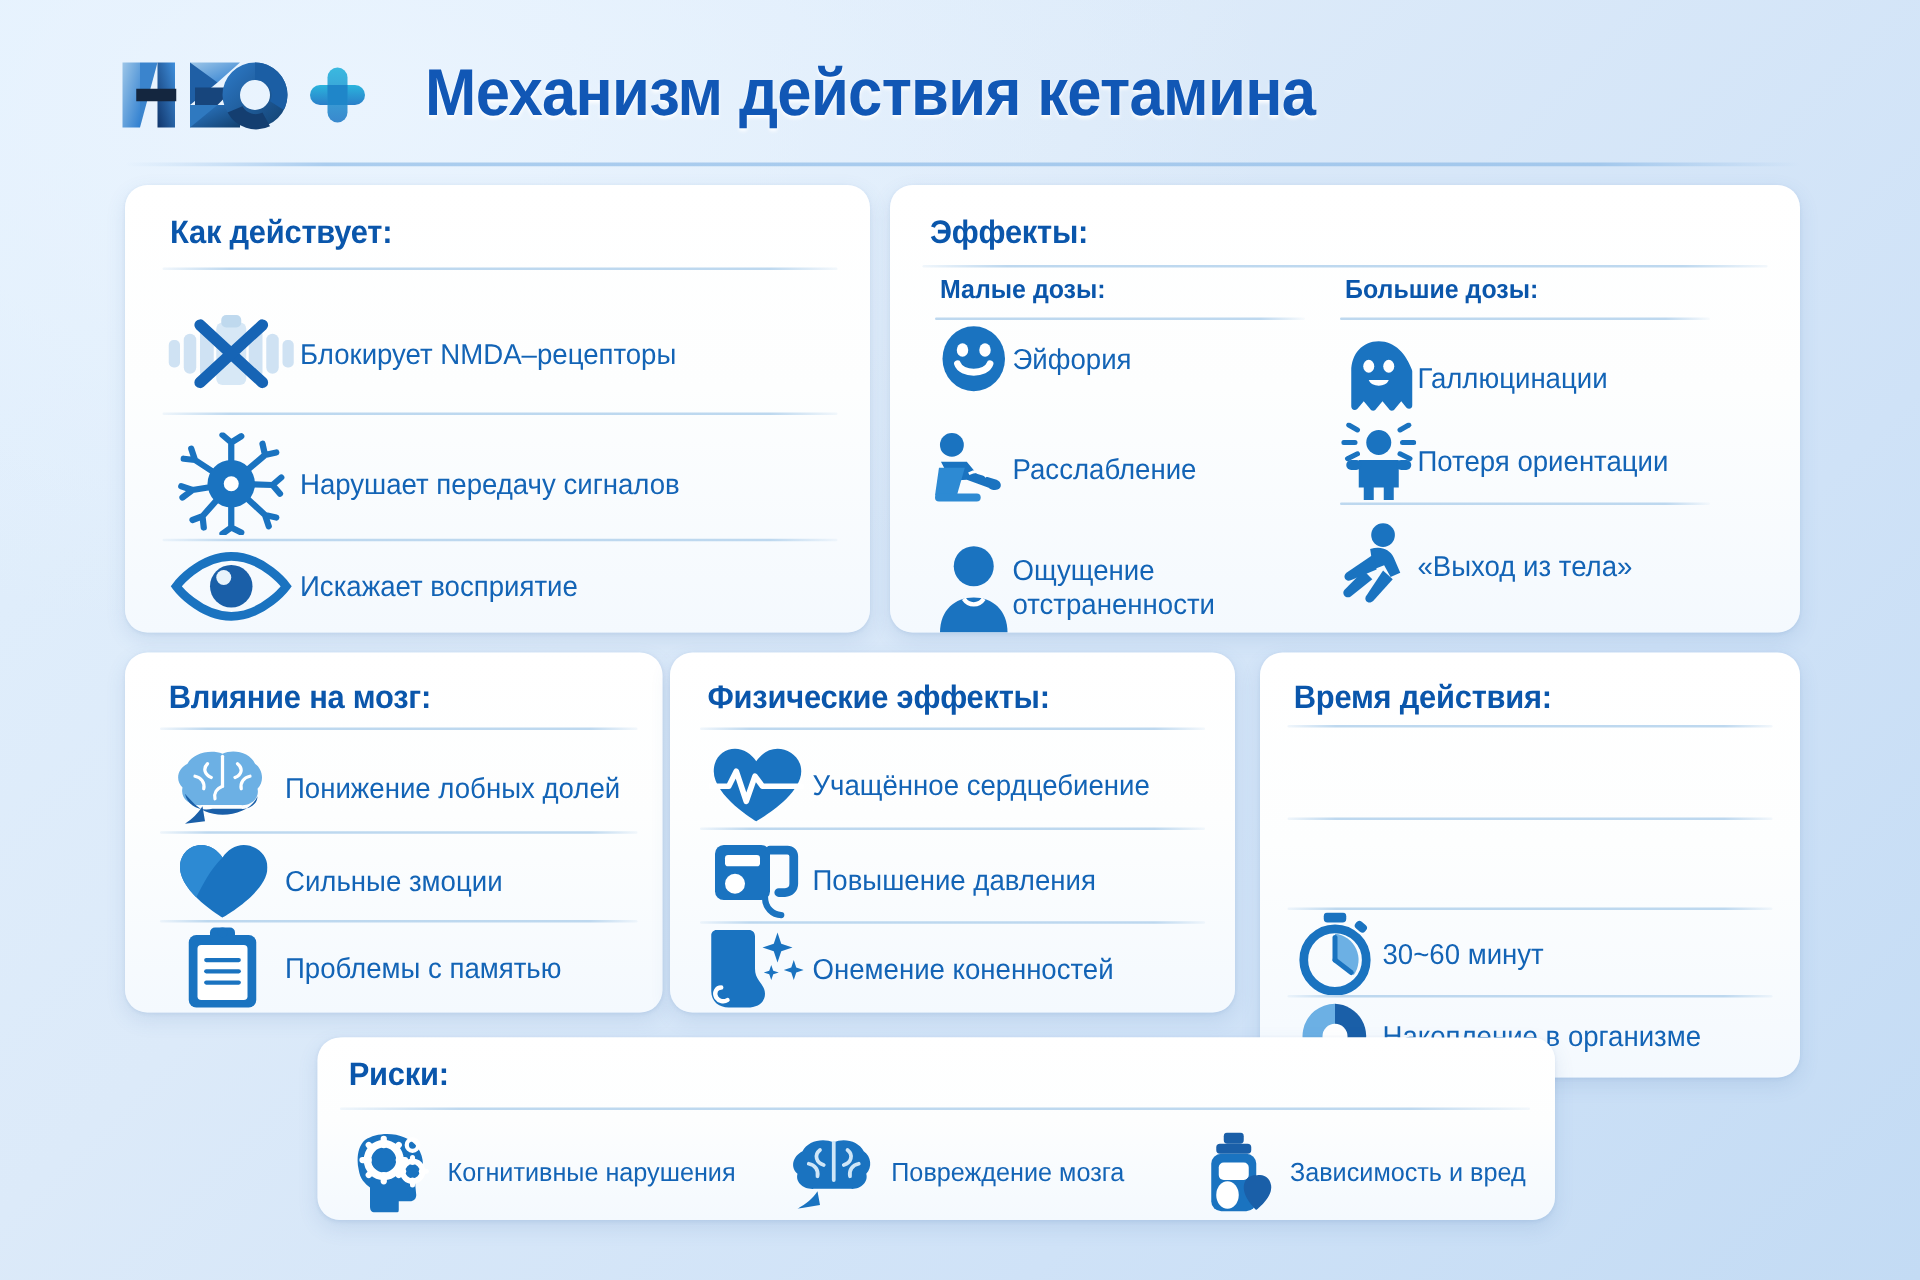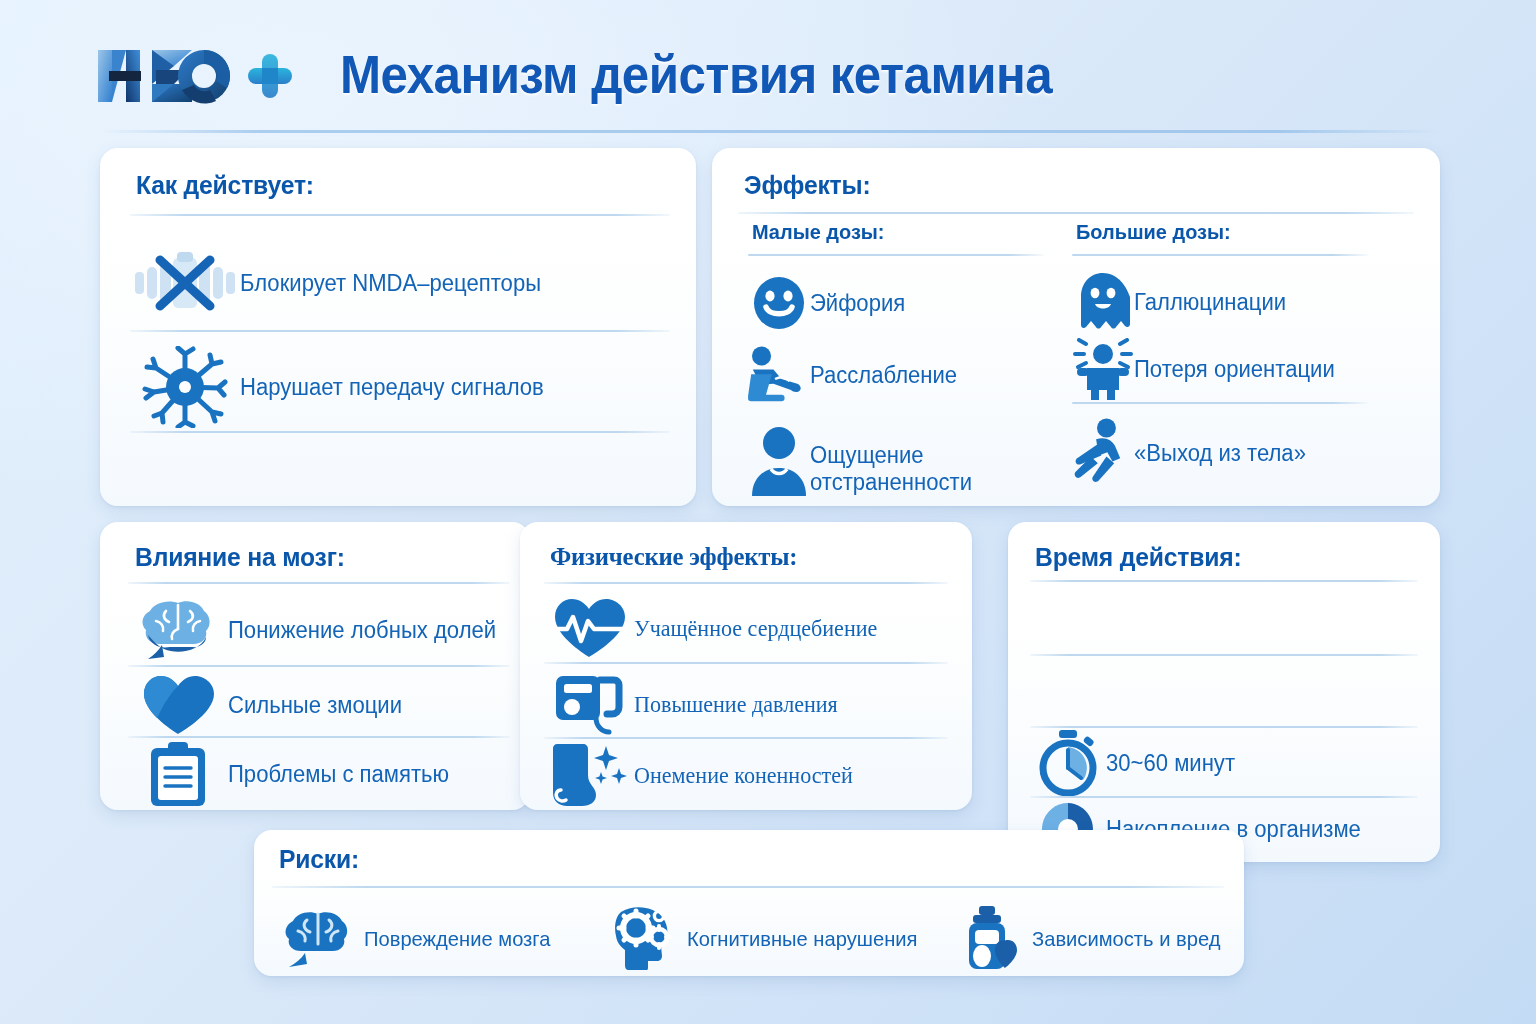--- a/index.html
+++ b/index.html
@@ -86,21 +86,21 @@
     background:linear-gradient(90deg,rgba(186,214,238,.95) 0%,rgba(186,214,238,.95) 88%,rgba(200,222,242,.1) 100%);}
   .col .row{position:absolute;left:0;}
 
   
   #card-brain{left:100px;top:522px;width:430px;height:288px;}
   #card-brain .card-title{position:absolute;left:35px;top:20px;}
   #card-brain .rule{position:absolute;left:28px;width:382px;}
   #card-brain .row{position:absolute;left:28px;width:390px;}
 
   
-  #card-phys{left:520px;top:522px;width:452px;height:288px;font-family:Liberation Serif, serif;}
+  #card-phys{left:536px;top:522px;width:452px;height:288px;}
   #card-phys .card-title{position:absolute;left:30px;top:20px;}
   #card-phys .rule{position:absolute;left:24px;width:404px;}
   #card-phys .row{position:absolute;left:24px;width:412px;}
 
   
   #card-time{left:1008px;top:522px;width:432px;height:340px;}
   #card-time .card-title{position:absolute;left:27px;top:20px;}
   #card-time .rule{position:absolute;left:22px;width:388px;}
   #card-time .row{position:absolute;left:22px;width:396px;}
 
@@ -210,31 +210,41 @@
             <path d="M43 41 L70 18 M70 18 l9 -2 M70 18 l-2 -9"></path>
           </g>
           <circle cx="43" cy="41" r="19" fill="#1a73c0"></circle>
           <circle cx="43" cy="41" r="6" fill="#ffffff"></circle>
         </svg>
       </div>
       <div class="lbl">Нарушает передачу сигналов</div>
     </div>
     <div class="rule" style="top:283px"></div>
 
+    <div class="row" style="top:290px;height:62px">
+      <div class="ico" style="width:110px">
+        <svg width="100" height="56" viewBox="0 0 100 56">
+          <path d="M50 4C24 4 6 28 6 28s18 24 44 24 44-24 44-24S76 4 50 4z" fill="none" stroke="#1a73c0" stroke-width="7"></path>
+          <circle cx="50" cy="28" r="17" fill="#1a5fa8"></circle>
+          <circle cx="44" cy="21" r="6" fill="#e8f3fb"></circle>
+        </svg>
+      </div>
+      <div class="lbl">Искажает восприятие</div>
+    </div>
   </div>
 
   <div class="card" id="card-effects">
     <div class="card-title">Эффекты:</div>
     <div class="rule" style="left:26px;top:64px;width:676px"></div>
 
     <div class="col" id="col-low">
       <div class="sub-title">Малые дозы:</div>
       <div class="colrule" style="width:296px"></div>
 
-      <div class="row" style="top:50px;height:66px">
+      <div class="row" style="top:34px;height:66px">
         <div class="ico" style="width:62px">
           <svg width="56" height="56" viewBox="0 0 56 56">
             <ellipse cx="28" cy="28" rx="25" ry="26" fill="#1a73c0"></ellipse>
             <ellipse cx="19" cy="21" rx="4.6" ry="5.4" fill="#fff"></ellipse>
             <ellipse cx="37" cy="21" rx="4.6" ry="5.4" fill="#fff"></ellipse>
             <path d="M15 32c3 9 23 9 26 0" fill="none" stroke="#fff" stroke-width="5.5" stroke-linecap="round"></path>
           </svg>
         </div>
         <div class="lbl">Эйфория</div>
       </div>
@@ -245,21 +255,21 @@
             <circle cx="17" cy="13" r="12" fill="#1a73c0"></circle>
             <path d="M6 30h26l10 12 20 6c5 2 6 8 1 10-3 1-7 0-9-2l-22-8-16 1z" fill="#1a73c0"></path>
             <path d="M4 36 L30 36 L22 64 L0 64z" fill="#2d8ad3"></path>
             <rect x="0" y="62" width="46" height="8" rx="4" fill="#2d8ad3"></rect>
             <path d="M34 42c8-4 14-2 18 3" fill="none" stroke="#fff" stroke-width="3"></path>
           </svg>
         </div>
         <div class="lbl">Расслабление</div>
       </div>
 
-      <div class="row" style="top:200px;height:76px;align-items:flex-end">
+      <div class="row" style="top:212px;height:76px;align-items:center">
         <div class="ico" style="width:62px">
           <svg width="58" height="72" viewBox="0 0 58 72">
             <circle cx="29" cy="19" r="16" fill="#1a73c0"></circle>
             <path d="M2 72c0-18 12-28 27-28s27 10 27 28z" fill="#1a73c0"></path>
             <path d="M21 45c4 6 12 6 16 0" fill="none" stroke="#fff" stroke-width="3.5"></path>
           </svg>
         </div>
         <div class="lbl wrap" style="white-space:normal;max-width:215px">Ощущение отстраненности</div>
       </div>
     </div>
@@ -451,37 +461,20 @@
       <div class="lbl">Накопление в организме</div>
     </div>
   </div>
 
   <div class="ghost-tab"></div>
   <div class="card" id="card-risks">
     <div class="card-title">Риски:</div>
     <div class="rule"></div>
 
     <div class="risk-row">
-      <div class="risk-item" style="width:330px">
-        <div class="ico" style="width:92px">
-          <svg width="74" height="58" viewBox="0 0 74 58">
-            <path d="M12 12c4-8 16-11 25-7 8-4 20-1 24 7 6 4 7 13 2 18 2 7-5 13-13 12H22c-9 1-16-5-14-12-6-5-4-14 4-18z" fill="#1a73c0"></path>
-            <path d="M24 44c-4 6-9 10-16 14l18-3z" fill="#1a73c0"></path>
-            <g fill="none" stroke="#cfe6f7" stroke-width="3" stroke-linecap="round">
-              <path d="M37 5v30"></path>
-                <path d="M26 11c-5 4-3 10 3 12"></path>
-              <path d="M48 11c5 4 3 10-3 12"></path>
-                <path d="M17 22c5 1 8 5 7 10"></path>
-              <path d="M57 22c-5 1-8 5-7 10"></path>
-            </g>
-          </svg>
-        </div>
-        <div class="lbl">Повреждение мозга</div>
-      </div>
-
       <div class="risk-item" style="width:350px">
         <div class="ico" style="width:86px">
           <svg width="70" height="64" viewBox="0 0 70 64">
             <path d="M12 6C24-2 46 0 54 12c7 10 5 22-2 28l1 10c0 3-2 5-5 5h-9v7c0 2-1 2-2 2H20c-3 0-4-2-4-5V44c-4-3-8-7-9-14C5 22 6 11 12 6z" fill="#1a73c0"></path>
             <circle cx="27" cy="22" r="13" fill="none" stroke="#fff" stroke-width="6"></circle>
             <g stroke="#fff" stroke-width="5" stroke-linecap="round">
               <line x1="27" y1="5" x2="27" y2="10"></line>
                 <line x1="27" y1="34" x2="27" y2="39"></line>
               <line x1="10" y1="22" x2="15" y2="22"></line>
                 <line x1="39" y1="22" x2="44" y2="22"></line>
@@ -496,20 +489,37 @@
                 <line x1="50" y1="38" x2="50" y2="42"></line>
               <line x1="39" y1="31" x2="43" y2="31"></line>
                 <line x1="57" y1="31" x2="61" y2="31"></line>
             </g>
             <circle cx="50" cy="10" r="4.6" fill="none" stroke="#fff" stroke-width="3.4"></circle>
           </svg>
         </div>
         <div class="lbl">Когнитивные нарушения</div>
       </div>
 
+      <div class="risk-item" style="width:330px">
+        <div class="ico" style="width:92px">
+          <svg width="74" height="58" viewBox="0 0 74 58">
+            <path d="M12 12c4-8 16-11 25-7 8-4 20-1 24 7 6 4 7 13 2 18 2 7-5 13-13 12H22c-9 1-16-5-14-12-6-5-4-14 4-18z" fill="#1a73c0"></path>
+            <path d="M24 44c-4 6-9 10-16 14l18-3z" fill="#1a73c0"></path>
+            <g fill="none" stroke="#cfe6f7" stroke-width="3" stroke-linecap="round">
+              <path d="M37 5v30"></path>
+                <path d="M26 11c-5 4-3 10 3 12"></path>
+              <path d="M48 11c5 4 3 10-3 12"></path>
+                <path d="M17 22c5 1 8 5 7 10"></path>
+              <path d="M57 22c-5 1-8 5-7 10"></path>
+            </g>
+          </svg>
+        </div>
+        <div class="lbl">Повреждение мозга</div>
+      </div>
+
       <div class="risk-item">
         <div class="ico" style="width:82px">
           <svg width="64" height="64" viewBox="0 0 64 64">
             <rect x="20" y="0" width="16" height="9" rx="3" fill="#1a5fa8"></rect>
             <rect x="14" y="9" width="28" height="8" rx="3" fill="#1a5fa8"></rect>
             <rect x="10" y="17" width="36" height="46" rx="8" fill="#1a73c0"></rect>
             <rect x="16" y="24" width="24" height="14" rx="4" fill="#fff"></rect>
             <ellipse cx="23" cy="50" rx="9" ry="11" fill="#fff"></ellipse>
             <path d="M46 34c-6 0-10 4-10 10 0 9 10 18 10 18s12-9 12-18c0-6-4-10-9-10-1 0-2 0-3 .4z" fill="#1a5fa8"></path>
           </svg>

